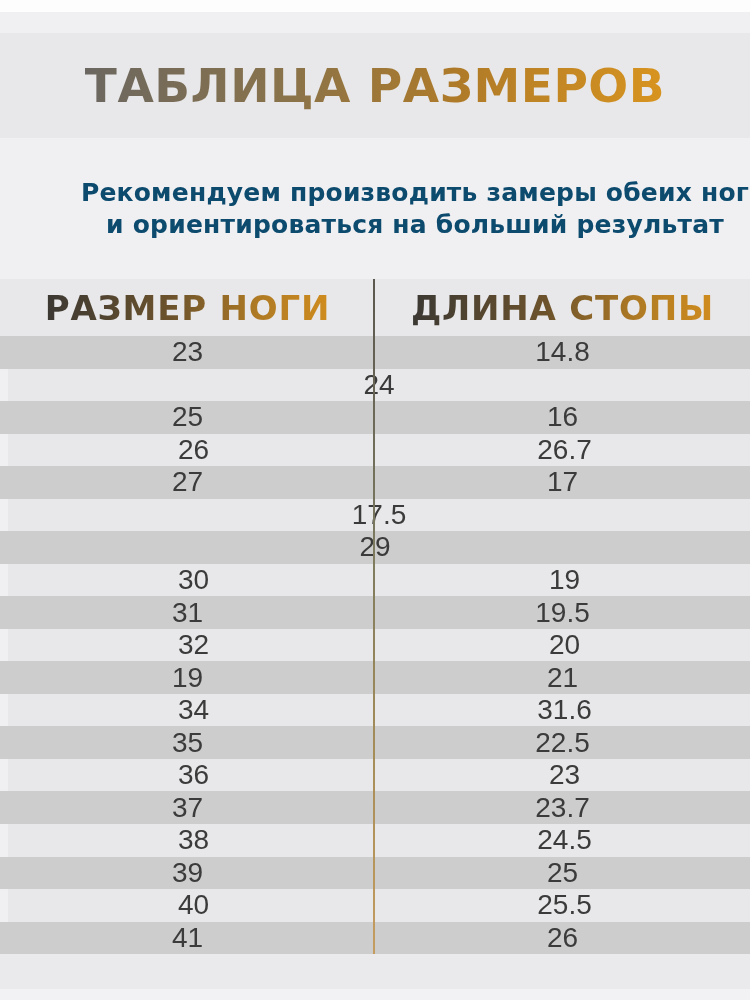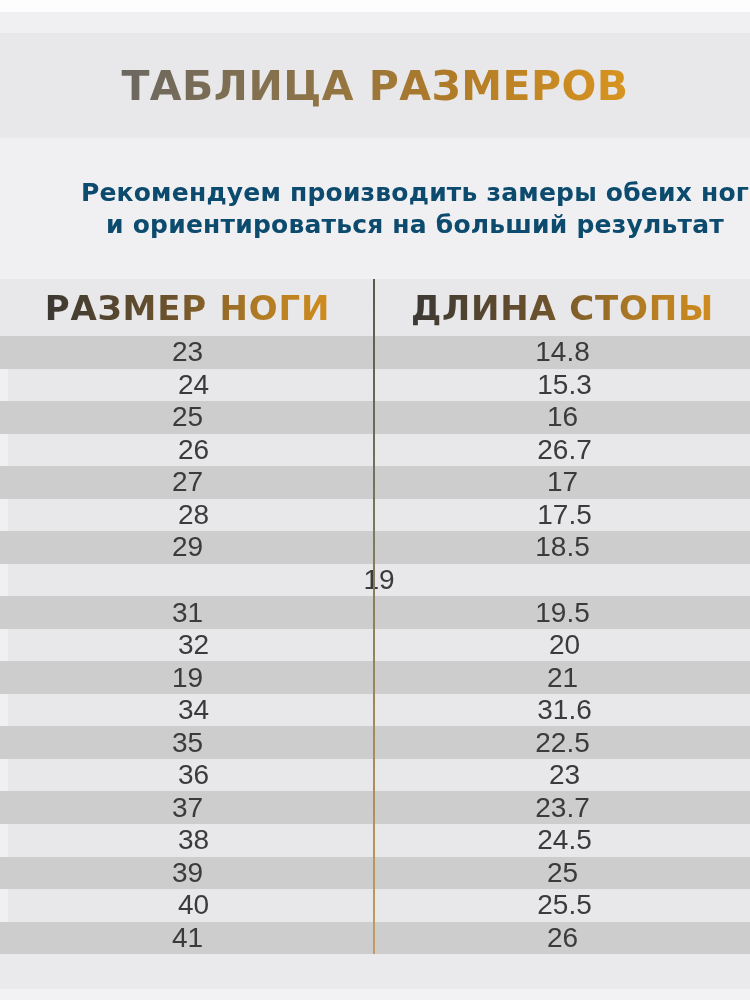--- a/index.html
+++ b/index.html
@@ -20,21 +20,21 @@
   }
 
   .title-band {
     position: absolute; top: 33px; left: 0;
     width: 100%; height: 105px;
     background: #e8e8ea;
     display: flex; align-items: center; justify-content: center;
   }
   .title {
     margin: 0;
-    font-size: 41px;
+    font-size: 47px;
     font-weight: 700;
     letter-spacing: 0.5px;
     white-space: nowrap;
     background: linear-gradient(90deg, #6b6761 0%, #8a734a 35%, #b07b28 65%, #d8941f 100%);
     -webkit-background-clip: text;
     background-clip: text;
     -webkit-text-fill-color: transparent;
     color: transparent;
   }
 
@@ -133,43 +133,41 @@
     </div>
   </div>
 
   <div class="tbody">
       <div class="tr gray">
     <div class="td">23</div>
     <div class="td">14.8</div>
   </div>
       <div class="tr light">
     <div class="td">24</div>
-    <div class="td">15.3</div>
   </div>
       <div class="tr gray">
     <div class="td">25</div>
     <div class="td">16</div>
   </div>
       <div class="tr light">
     <div class="td">26</div>
     <div class="td">26.7</div>
   </div>
       <div class="tr gray">
     <div class="td">27</div>
     <div class="td">17</div>
   </div>
       <div class="tr light">
-    <div class="td">28</div>
     <div class="td">17.5</div>
   </div>
       <div class="tr gray">
     <div class="td">29</div>
-    <div class="td">18.5</div>
-  </div>
-      <div class="tr light">
+  </div>
+      <div class="tr light">
+    <div class="td">30</div>
     <div class="td">19</div>
   </div>
       <div class="tr gray">
     <div class="td">31</div>
     <div class="td">19.5</div>
   </div>
       <div class="tr light">
     <div class="td">32</div>
     <div class="td">20</div>
   </div>

